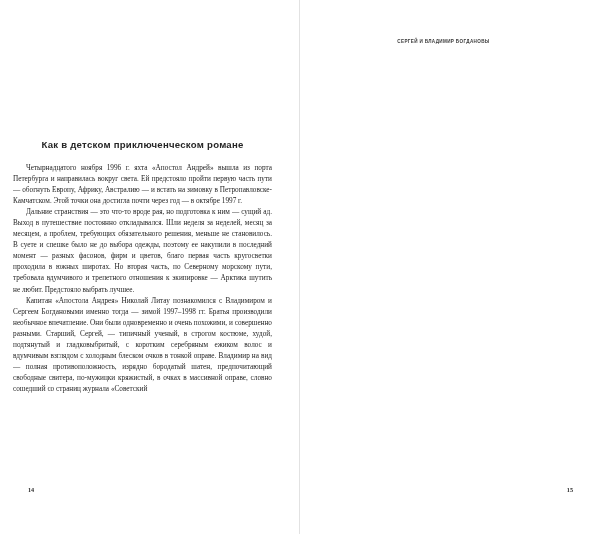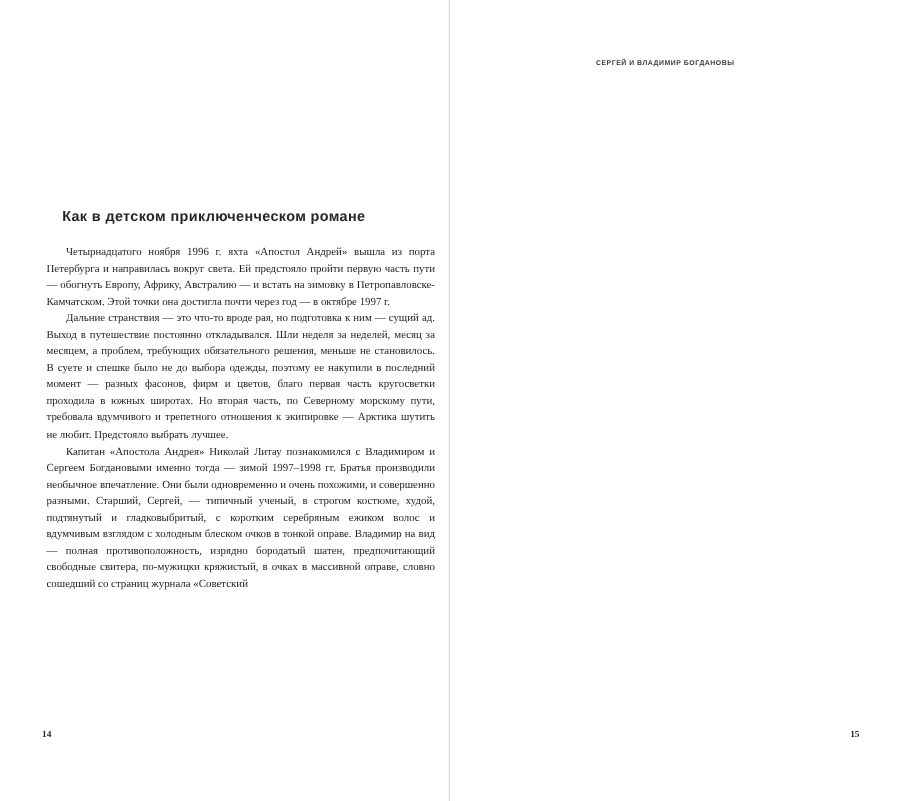--- a/index.html
+++ b/index.html
@@ -69,21 +69,21 @@
     position: absolute;
     font-size: 7.25px;
     line-height: 11.05px;
     text-align: justify;
     text-justify: inter-word;
     color: #1e1e1e;
     hyphens: none;
   }
   .column.left-col {
     top: 163px;
-    left: 31px;
+    left: 13px;
     width: 259px;
   }
   .column p {
     margin: 0;
     text-indent: 13px;
   }
 
   .folio {
     position: absolute;
     bottom: 41px;

